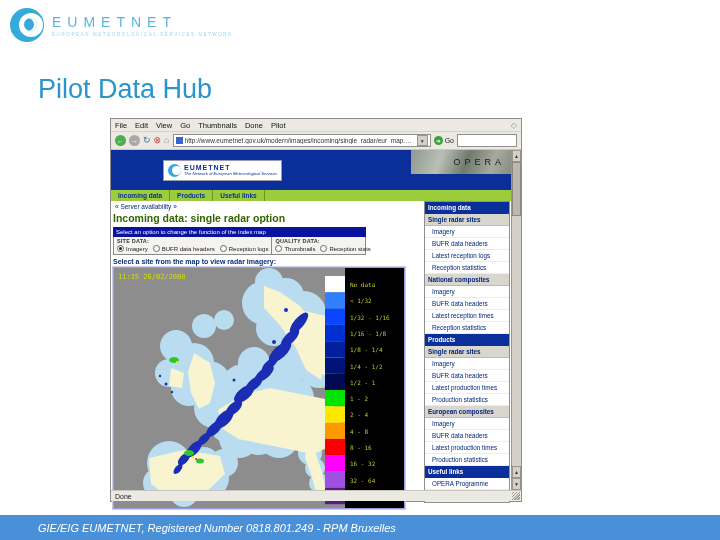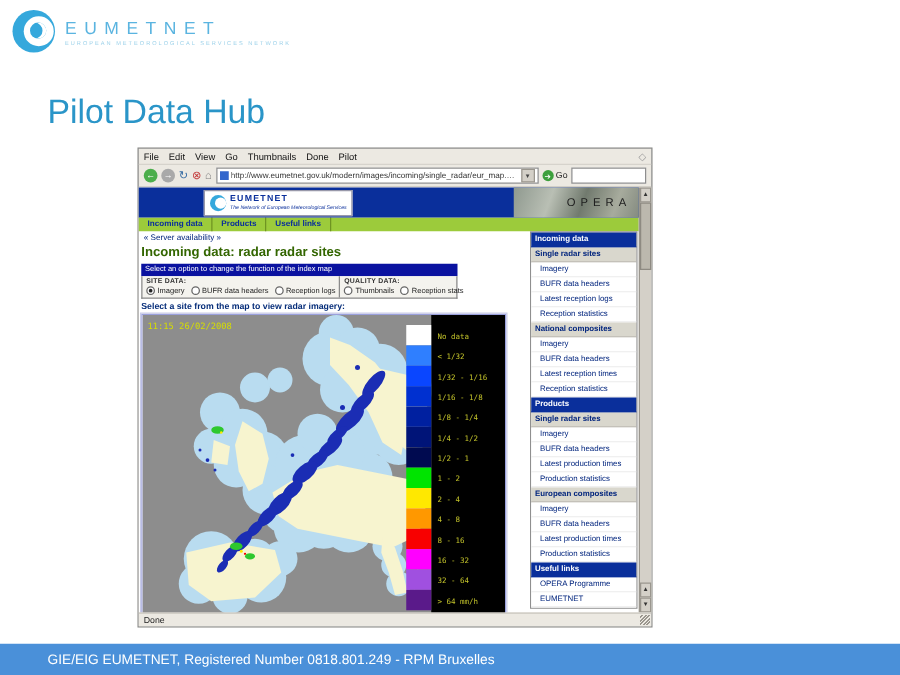--- a/index.html
+++ b/index.html
@@ -6,21 +6,21 @@
   body{width:720px;height:540px;position:relative;background:#fff;font-family:"Liberation Sans",sans-serif;overflow:hidden;}
 
   
   .logo-block{position:absolute;left:10px;top:8px;display:flex;align-items:center;gap:8px;}
   .logo-mark{width:34px;height:34px;border-radius:50%;background:#35a8dc;position:relative;flex:0 0 auto;}
   .logo-mark::before{content:"";position:absolute;width:24px;height:24px;border-radius:50%;background:#fff;right:1px;top:5px;}
   .logo-mark::after{content:"";position:absolute;width:13px;height:13px;border-radius:50%;background:#35a8dc;right:7px;top:10px;box-shadow:inset -3px 0 0 #fff;}
   .logo-text .brand{color:#5ab4e0;font-size:14px;letter-spacing:6px;}
   .logo-text .tagline{color:#9ed2ea;font-size:4.5px;letter-spacing:1.6px;margin-top:2px;}
   .slide-title{position:absolute;left:38px;top:74px;font-size:27px;color:#2a95c8;margin:0;font-weight:400;}
-  .slide-footer{position:absolute;left:0;bottom:0;width:720px;height:25px;background:#4a90d9;display:flex;align-items:center;}
+  .slide-footer{position:absolute;left:0;bottom:0;width:720px;height:25px;background:#4a90d9;display:flex;align-items:center;font-style:italic;}
   .slide-footer span{color:#fff;font-size:11px;margin-left:38px;}
 
   
   .browser{position:absolute;left:110px;top:118px;width:410px;height:382px;background:#ece9e2;border:1px solid #8e8e8e;display:flex;flex-direction:column;font-family:"Liberation Sans",sans-serif;}
   .menubar{height:12px;display:flex;align-items:center;gap:8px;padding:0 4px;font-size:7.5px;color:#111;border-bottom:1px solid #d6d3cc;}
   .menu-item{cursor:default;}
   .throbber{margin-left:auto;color:#9a9a9a;font-size:8px;}
   .toolbar{height:17px;display:flex;align-items:center;gap:3px;padding:0 4px;border-bottom:1px solid #c9c6bf;}
   .nav-btn{width:11px;height:11px;border-radius:50%;display:flex;align-items:center;justify-content:center;color:#fff;font-size:7px;line-height:1;flex:0 0 auto;}
   .nav-btn.back{background:#4cae4c;}
@@ -33,21 +33,21 @@
   .favicon{width:7px;height:7px;background:#3366cc;flex:0 0 auto;}
   .url-text{font-size:6.5px;color:#333;white-space:nowrap;overflow:hidden;text-overflow:ellipsis;flex:1;}
   .url-drop{width:9px;height:9px;background:#d4d0c8;border:1px solid #9a968e;font-size:5px;display:flex;align-items:center;justify-content:center;color:#444;flex:0 0 auto;}
   .go-btn{display:flex;align-items:center;gap:2px;flex:0 0 auto;}
   .go-circle{width:9px;height:9px;border-radius:50%;background:#3da03d;color:#fff;font-size:6px;display:flex;align-items:center;justify-content:center;}
   .go-label{font-size:7px;color:#222;}
   .search-box{width:58px;height:11px;background:#fff;border:1px solid #8e8e8e;flex:0 0 auto;}
 
   .content{flex:1;display:flex;min-height:0;background:#fff;}
   .page-col{flex:1;display:flex;flex-direction:column;min-width:0;}
-  .banner{height:24px;background:#0a2f9b;display:flex;align-items:center;position:relative;flex:0 0 auto;padding-left:48px;}
+  .banner{height:40px;background:#0a2f9b;display:flex;align-items:center;position:relative;flex:0 0 auto;padding-left:48px;}
   .brandbox{background:#fff;border:1px solid #99a;margin-left:4px;height:19px;display:flex;align-items:center;gap:3px;padding:0 4px;}
   .mini-mark{width:13px;height:13px;border-radius:50%;background:#35a8dc;position:relative;}
   .mini-mark::before{content:"";position:absolute;width:9px;height:9px;border-radius:50%;background:#fff;right:0;top:2px;}
   .brandbox .bb-text{display:flex;flex-direction:column;}
   .bb-name{font-size:7px;font-weight:bold;color:#0a2f9b;letter-spacing:1px;}
   .bb-tag{font-size:4.2px;color:#0a2f9b;font-style:italic;}
   .opera-img{position:absolute;right:0;top:0;height:24px;width:100px;background:linear-gradient(110deg,#8f998f 0%,#b9bfb4 30%,#717a6e 55%,#a7ab9d 80%,#848b80 100%);display:flex;align-items:center;justify-content:flex-end;}
   .opera-img span{color:#1d1d1d;font-size:9px;letter-spacing:4px;margin-right:6px;}
   .greenbar{height:11px;background:#9ccb3b;display:flex;align-items:stretch;flex:0 0 auto;}
   .nav-tab{display:flex;align-items:center;padding:0 7px;border-right:1px solid #6f9422;color:#0a2f9b;font-weight:bold;font-size:6.5px;}
@@ -157,21 +157,21 @@
             </span>
             <span class="nav-tab">
               <span>Useful links</span>
             </span>
           </span>
       </div>
 
       <div class="body-row">
         <div class="main">
           <div class="availability">« Server availability »</div>
-          <div class="page-heading">Incoming data: radar radar sites</div>
+          <div class="page-heading">Incoming data: single radar option</div>
           <div class="option-bar">Select an option to change the function of the index map</div>
 
           <div class="form-box">
             <div class="form-group">
               <div class="group-label">SITE DATA:</div>
               <div class="radios">
 
               <label class="radio">
                   <span class="dot checked"></span>
                   <span>Imagery</span>

